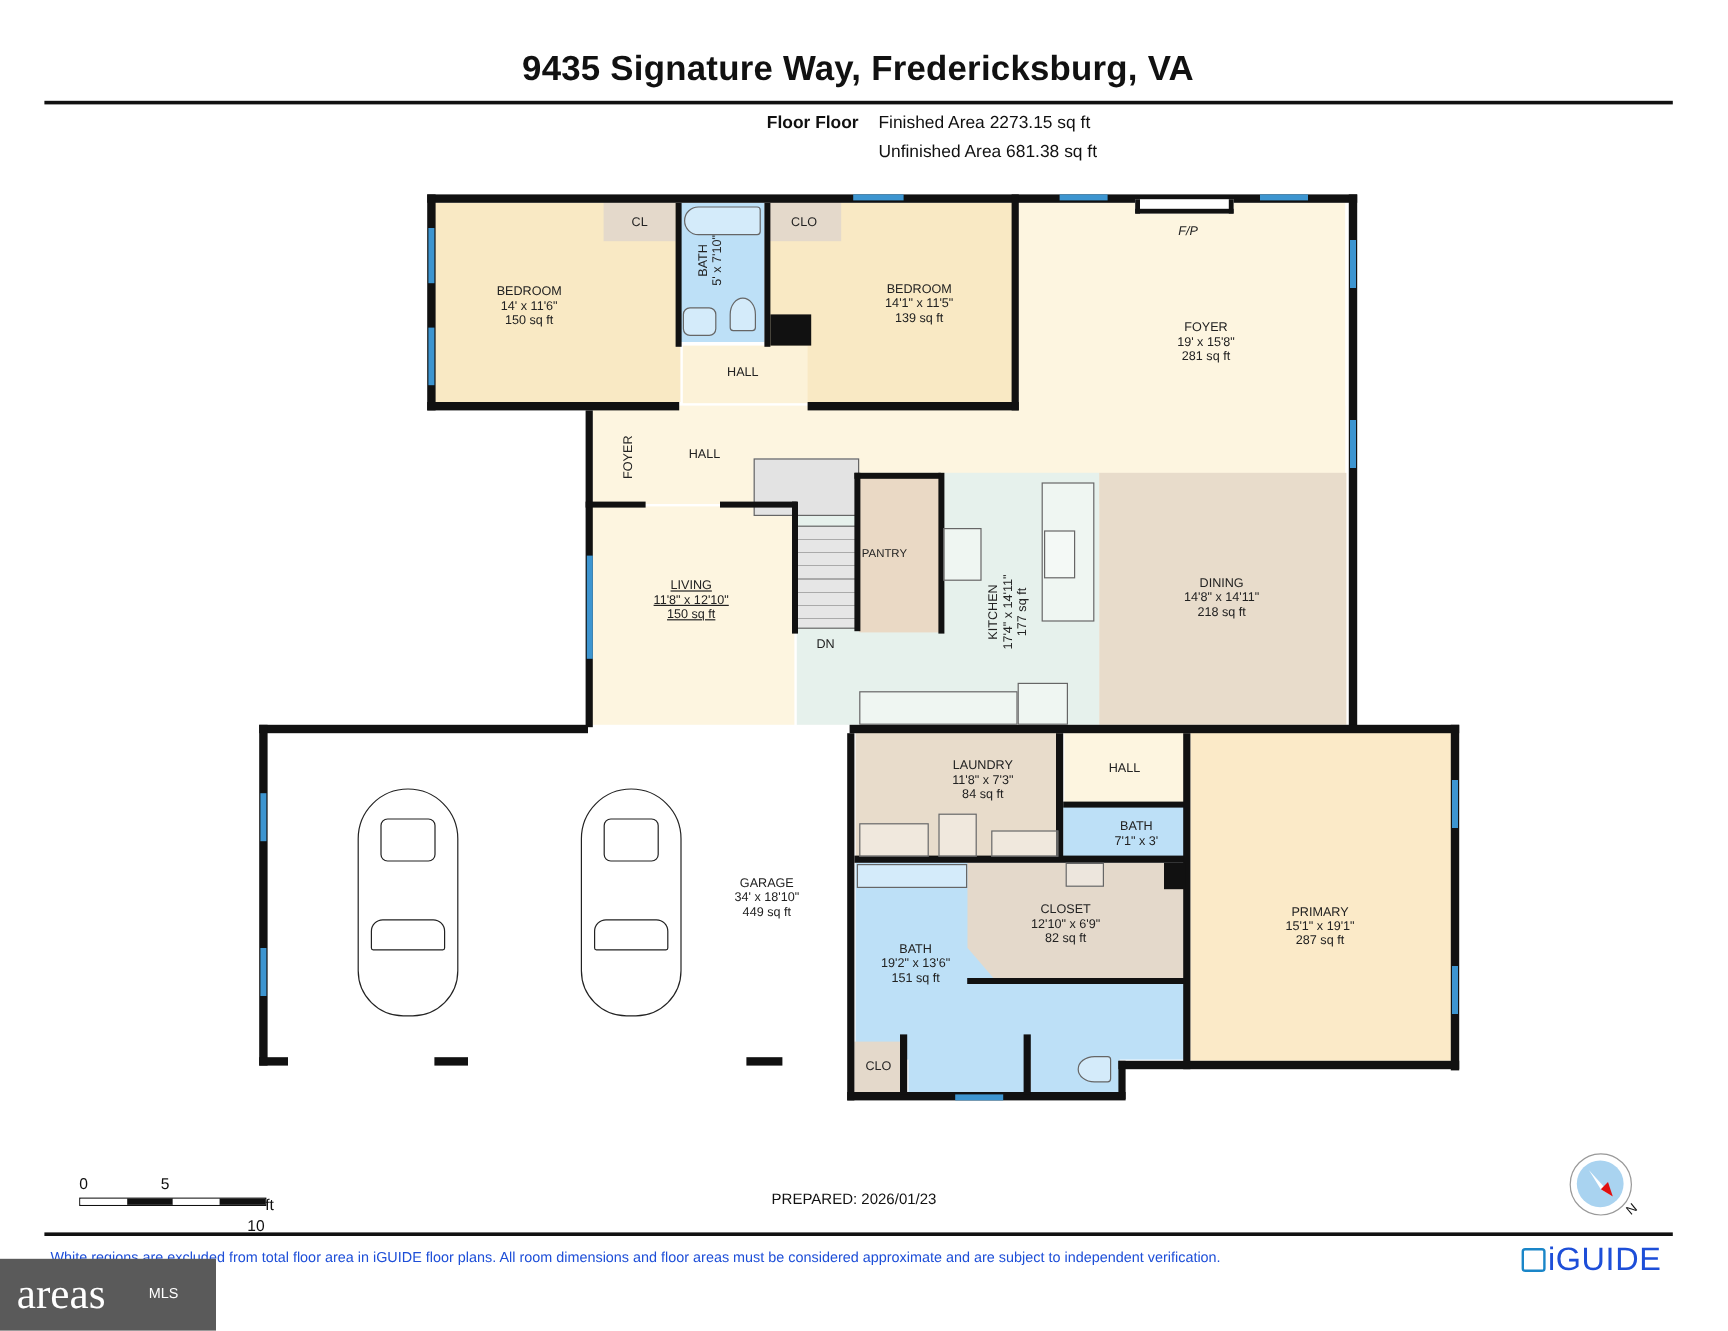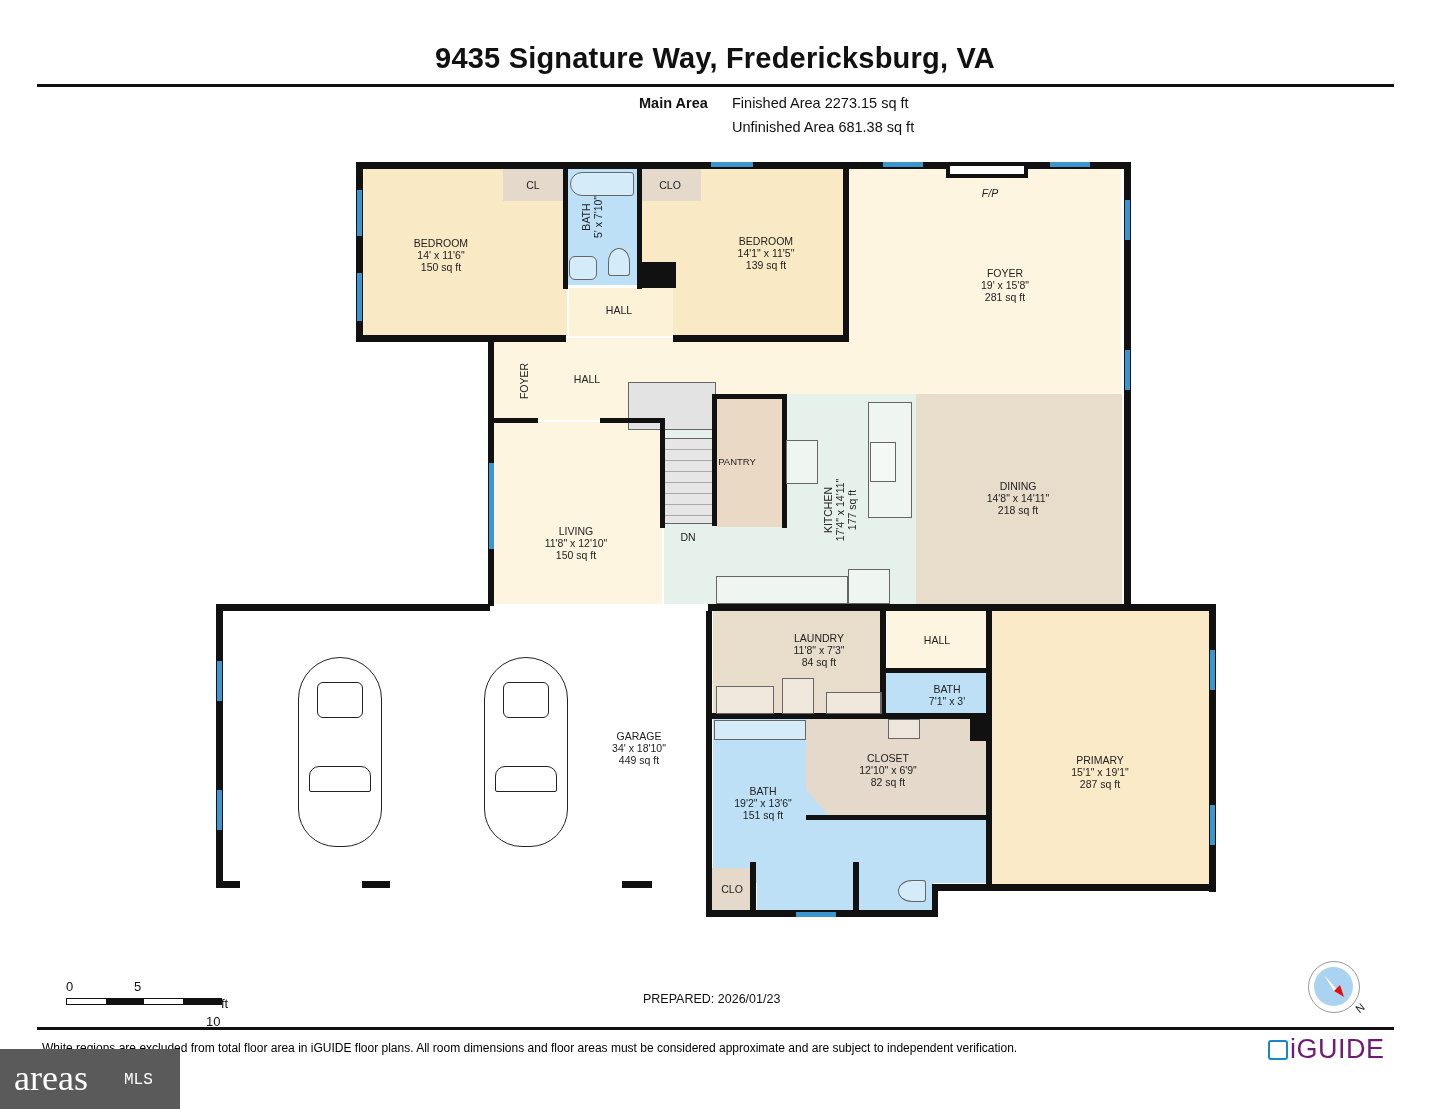--- a/index.html
+++ b/index.html
@@ -9,31 +9,31 @@
   .meta { position: absolute; font-size: 14.5px; }
   .meta b { font-weight: bold; }
   .room { position: absolute; }
   .lbl { position: absolute; text-align: center; font-size: 10.5px; line-height: 12px; color: #222; transform: translate(-50%, -50%); white-space: nowrap; }
   .vlbl { transform: translate(-50%, -50%) rotate(-90deg); }
   .wall { position: absolute; background: #111; }
   .win { position: absolute; background: #3d95d0; }
   .fixt { position: absolute; border: 1px solid #666; background: rgba(255,255,255,0.35); }
   .scale { position: absolute; left: 66px; top: 998px; width: 156px; height: 7px; border: 1px solid #111; display: flex; }
   .scale div { flex: 1; }
-  .footer-text { position: absolute; left: 42px; top: 1041px; font-size: 12px; color: #000000; }
+  .footer-text { position: absolute; left: 42px; top: 1041px; font-size: 12px; color: #1d4ed8; }
   .bright { position: absolute; left: 0; top: 1049px; width: 180px; height: 60px; background: #5a5a5a; color: #fff; }
-  .iguide { position: absolute; left: 1268px; top: 1034px; font-size: 27px; color: #701a75; letter-spacing: 0.5px; }
+  .iguide { position: absolute; left: 1268px; top: 1034px; font-size: 27px; color: #1d4ed8; letter-spacing: 0.5px; }
 </style>
 </head>
 <body>
 
 <div class="title">9435 Signature Way, Fredericksburg, VA</div>
 <div class="rule" style="top:84px"></div>
 
-<div class="meta" style="left:639px; top:95px;"><b>Main Area</b></div>
+<div class="meta" style="left:639px; top:95px;"><b>Floor Floor</b></div>
 <div class="meta" style="left:732px; top:95px;">Finished Area 2273.15 sq ft</div>
 <div class="meta" style="left:732px; top:119px;">Unfinished Area 681.38 sq ft</div>
 
 <div>
 
   <div class="room" style="left:362px;top:169px;width:205px;height:166px;background:#f9e9c4;"></div>
   <div class="room" style="left:503px;top:169px;width:60px;height:32px;background:#e4d9cb;"></div>
   <div class="room" style="left:567px;top:169px;width:70px;height:116px;background:#bde0f7;"></div>
   <div class="room" style="left:641px;top:169px;width:60px;height:32px;background:#e4d9cb;"></div>
   <div class="room" style="left:641px;top:169px;width:205px;height:166px;background:#f9e9c4;"></div>
@@ -154,21 +154,21 @@
   </div>
   <div class="lbl" style="left:619px;top:310px;">HALL</div>
   <div class="lbl" style="left:990px;top:193px;font-style:italic;">F/P</div>
   <div class="lbl" style="left:1005px;top:285px;">
     <div>FOYER</div>
       <div>19' x 15'8"</div>
       <div>281 sq ft</div>
   </div>
   <div class="lbl vlbl" style="left:524px;top:381px;">FOYER</div>
   <div class="lbl" style="left:587px;top:379px;">HALL</div>
-  <div class="lbl" style="left:576px;top:543px;">
+  <div class="lbl" style="left:576px;top:500px;text-decoration:underline;">
     <div>LIVING</div>
       <div>11'8" x 12'10"</div>
       <div>150 sq ft</div>
   </div>
   <div class="lbl" style="left:737px;top:462px;font-size:9.5px;">PANTRY</div>
   <div class="lbl" style="left:688px;top:537px;">DN</div>
   <div class="lbl vlbl" style="left:840px;top:510px;">
     <div>KITCHEN</div>
       <div>17'4" x 14'11"</div>
       <div>177 sq ft</div>
@@ -237,14 +237,14 @@
 
 <div class="rule" style="top:1027px"></div>
 <div class="footer-text">White regions are excluded from total floor area in iGUIDE floor plans. All room dimensions and floor areas must be considered approximate and are subject to independent verification.</div>
 
 <div class="iguide">
   <span style="display:inline-block;width:20px;height:20px;border:2.5px solid #1a86c8;border-radius:3px;vertical-align:-2px;margin-right:2px;"></span><span>iGUIDE</span>
 </div>
 
 <div class="bright">
   <span style="position:absolute;left:14px;top:8px;font-family:'Liberation Serif',serif;font-size:36px;">areas</span>
-  <span style="position:absolute;left:124px;top:22px;font-size:16px;font-family:Liberation Mono, monospace;">MLS</span>
+  <span style="position:absolute;left:124px;top:22px;font-size:12px;">MLS</span>
 </div>
 
 </body></html>

